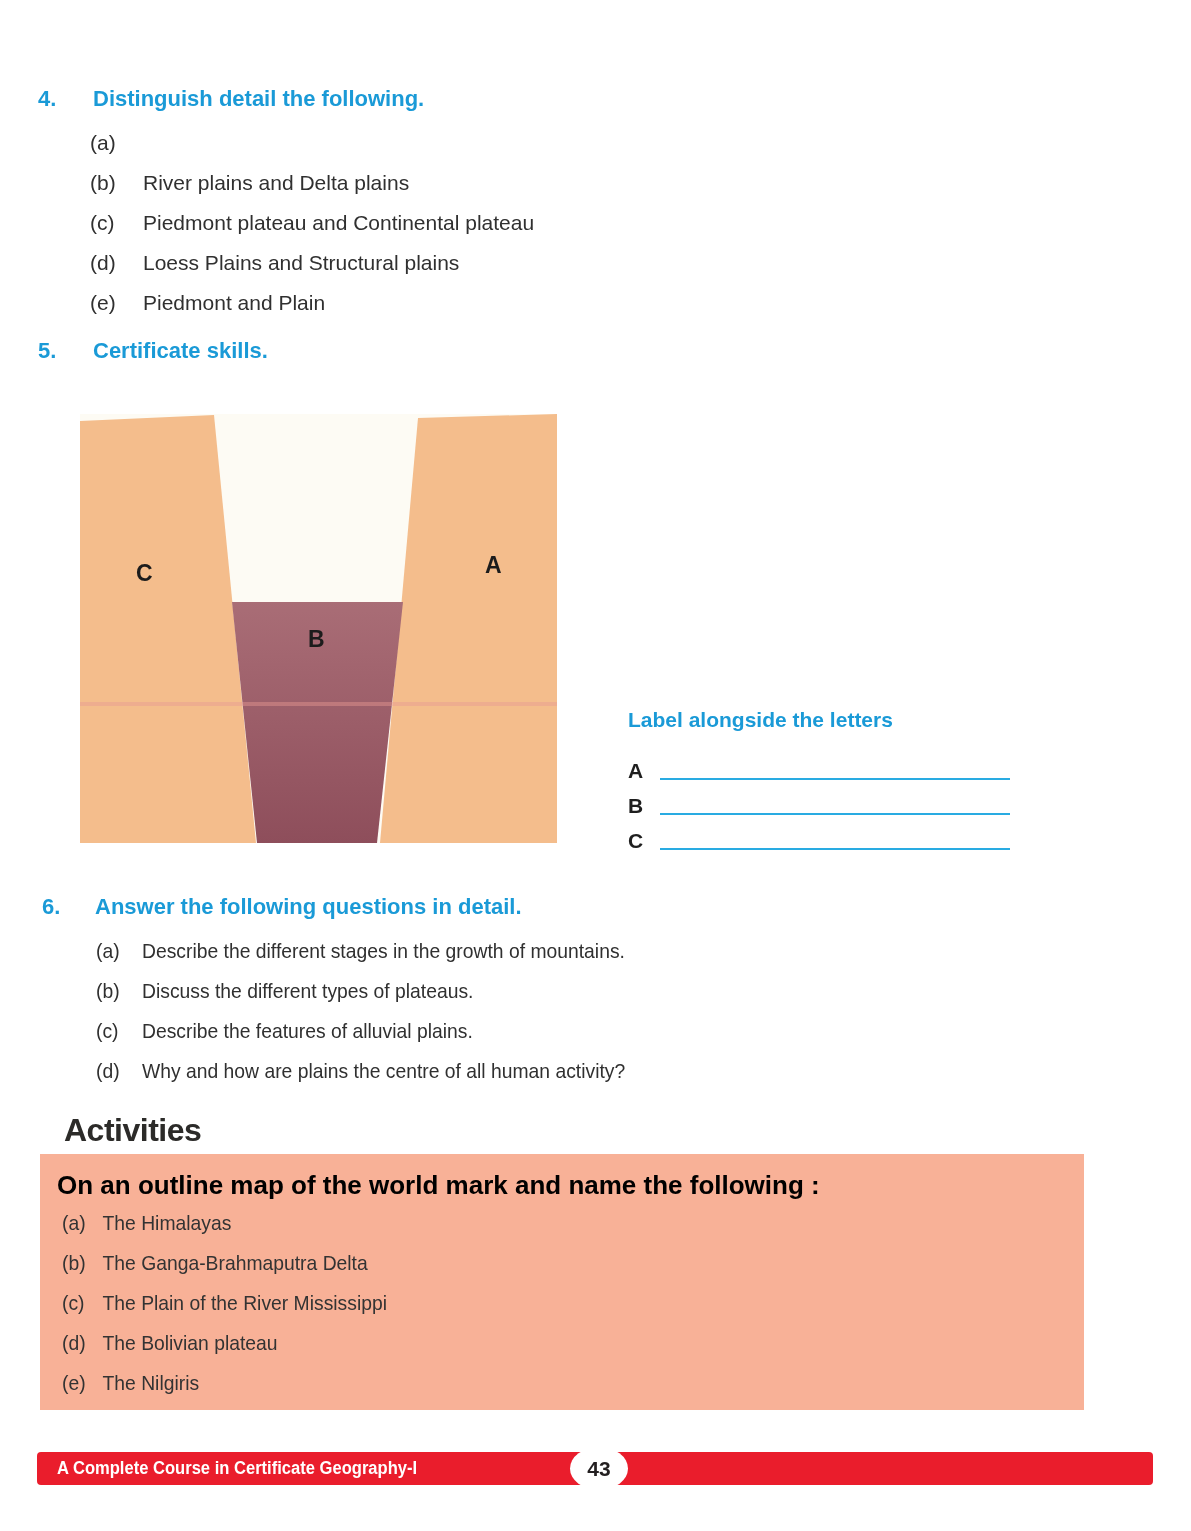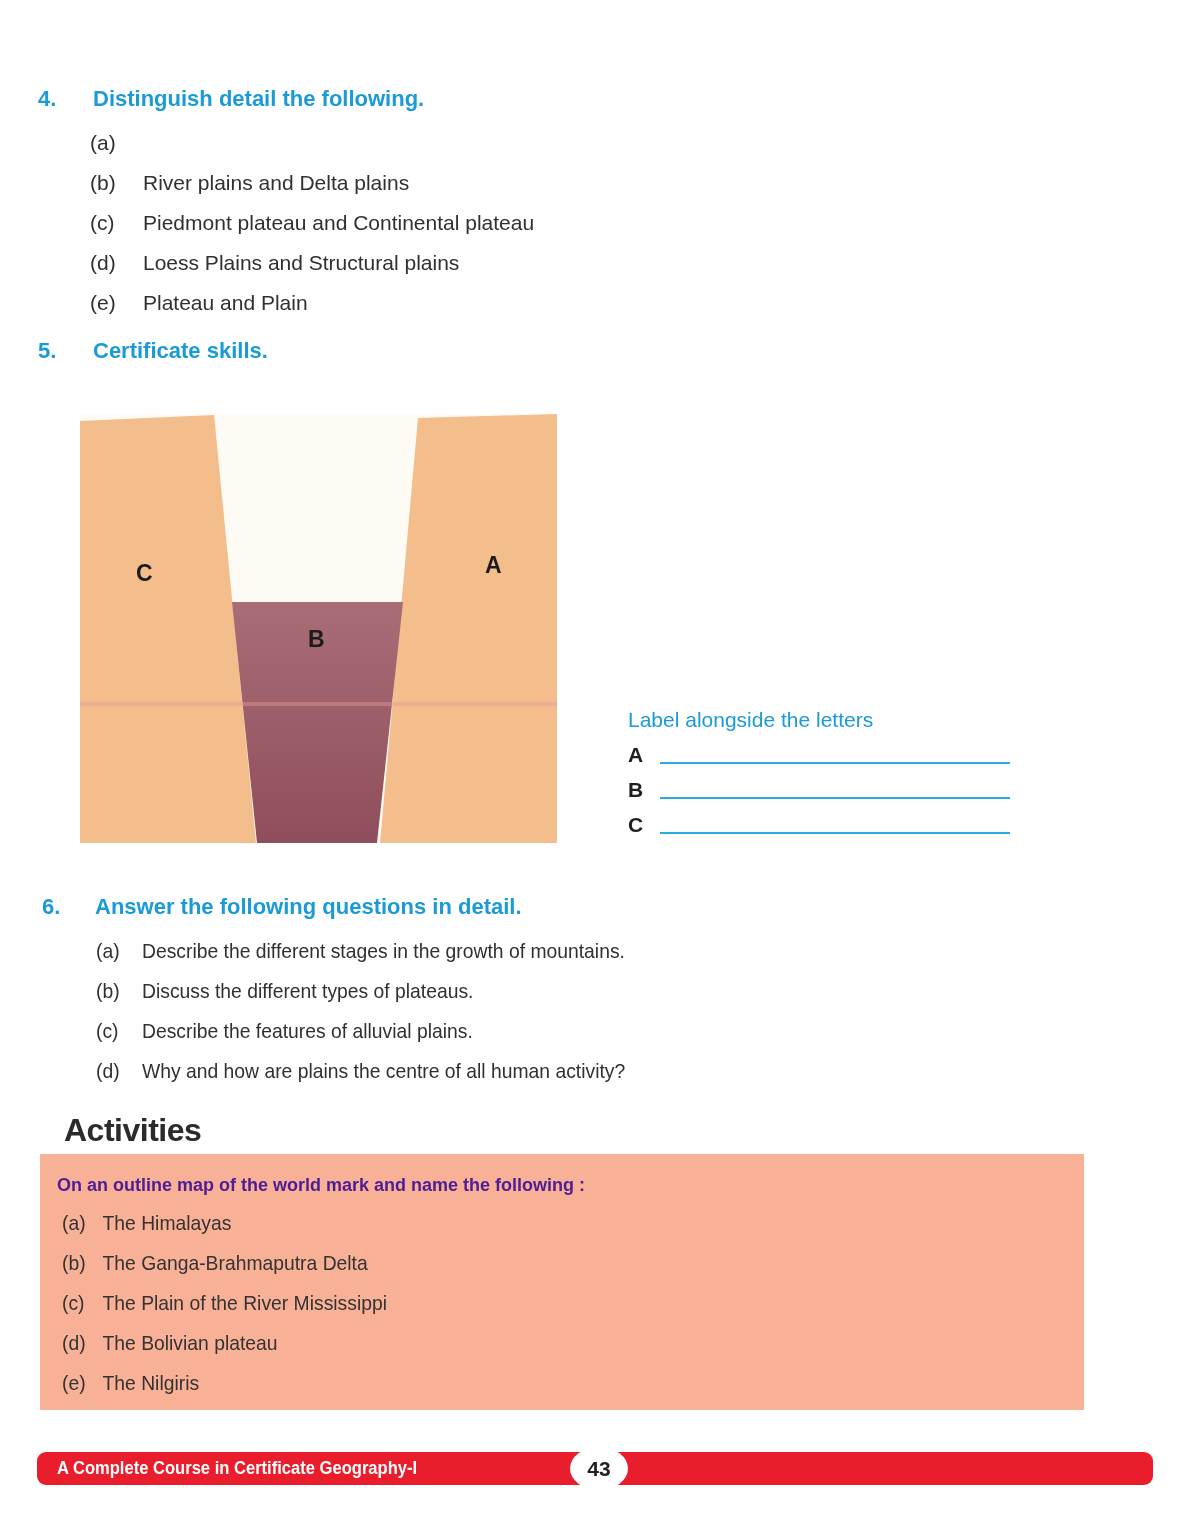--- a/index.html
+++ b/index.html
@@ -38,22 +38,22 @@
     position:absolute;
     font-size:23px;font-weight:bold;color:#1c1c1c;
   }
   .fig-band{
     position:absolute;left:0;top:288px;width:477px;height:4px;
     background:var(--figure-band);opacity:.45;
   }
   
   .label-panel{position:absolute;left:628px;top:708px;width:382px;}
   .label-panel .panel-title{
-    font-size:21px;font-weight:normal;color:var(--accent-blue);
-    margin-bottom:0;white-space:nowrap;
+    font-size:21px;font-weight:bold;color:var(--accent-blue);
+    margin-bottom:16px;white-space:nowrap;
   }
   .answer-row{
     display:flex;align-items:flex-end;height:35px;
   }
   .answer-row .letter{
     flex:0 0 32px;font-size:21px;font-weight:bold;color:#1e1e1e;
     line-height:24px;margin-bottom:0;
   }
   .answer-row .line{
     flex:1;border-bottom:2.5px solid var(--underline-cyan);
@@ -63,32 +63,32 @@
   .activities-title{
     position:absolute;left:44px;top:1112px;
     font-size:32px;font-weight:bold;color:#2c2b29;letter-spacing:-0.5px;margin-left:20px;
   }
   .activities-box{
     position:absolute;left:40px;top:1154px;width:1044px;height:256px;
     background:var(--activities-box);
   }
   .activities-box .intro{
     position:absolute;left:17px;top:18px;
-    font-size:18px;font-weight:bold;color:#4c1d95;line-height:26px;white-space:nowrap;
+    font-size:26px;font-weight:bold;color:#000000;line-height:26px;white-space:nowrap;
   }
   .activities-box .act-list{position:absolute;left:22px;top:56px;}
   .act-item{
     display:flex;font-size:21px;line-height:26px;color:#333;
     margin-bottom:14px;white-space:nowrap;
   }
   .act-item .lbl{flex:0 0 44px;}
   
   .footer-bar{
     position:absolute;left:37px;top:1452px;width:1116px;height:33px;
-    background:var(--footer-red);border-radius:9px;
+    background:var(--footer-red);border-radius:4px;
     display:flex;align-items:center;
   }
   .footer-bar .book-title{
     margin-left:20px;color:#ffffff;font-size:18px;font-weight:bold;
     white-space:nowrap;
   }
   .page-circle{
     position:absolute;left:570px;top:1447px;width:58px;height:43px;
     background:#ffffff;border-radius:50%;
     display:flex;align-items:center;justify-content:center;
@@ -117,21 +117,21 @@
     <div class="item">
       <span class="lbl">(c)</span>
       <span>Piedmont plateau and Continental plateau</span>
     </div>
     <div class="item">
       <span class="lbl">(d)</span>
       <span>Loess Plains and Structural plains</span>
     </div>
     <div class="item">
       <span class="lbl">(e)</span>
-      <span>Plateau and Plain</span>
+      <span>Piedmont and Plain</span>
     </div>
   </div>
 
   <div class="q-number" style="top:338px;">5.</div>
   <div class="q-title" style="top:338px;">Certificate skills.</div>
 
   <div class="figure">
     <svg width="477" height="429" viewBox="0 0 477 429">
       <defs>
         <linearGradient id="valleyGrad" x1="0" y1="0" x2="0" y2="1">

